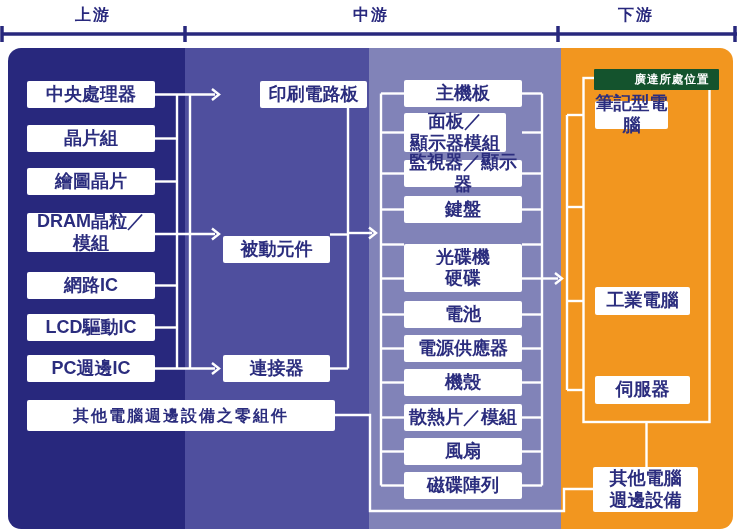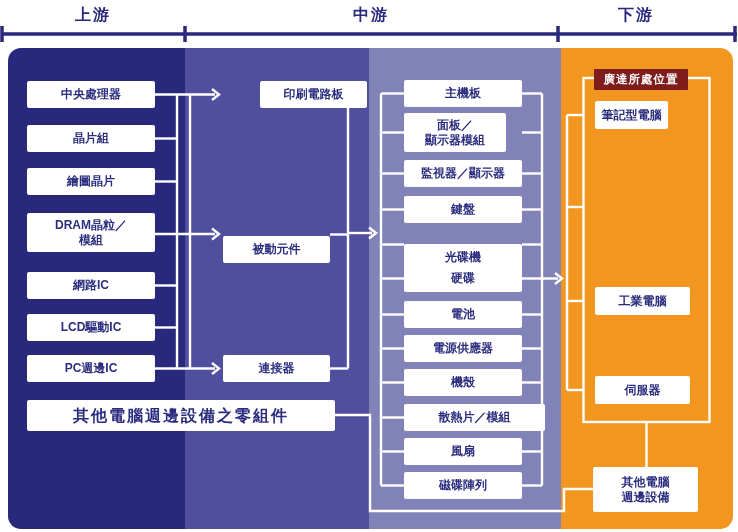--- a/index.html
+++ b/index.html
@@ -19,28 +19,28 @@
   }
   .col{position:absolute;top:0;height:100%;}
   #col-upstream{left:0;width:177px;background:#28287d;}
   #col-mid1{left:177px;width:184px;background:#4f4f9e;}
   #col-mid2{left:361px;width:192px;background:#8183b8;}
   #col-downstream{left:553px;width:172px;background:#f2961f;}
   svg.lines{position:absolute;left:0;top:0;z-index:2;pointer-events:none;}
   .box{
     position:absolute;z-index:3;background:#ffffff;border-radius:2px;
     display:flex;align-items:center;justify-content:center;text-align:center;
-    color:#2b2d7e;font-weight:bold;font-size:12px;line-height:1.22;
+    color:#2b2d7e;font-weight:bold;font-size:18px;line-height:1.22;
     white-space:pre-line;
   }
   .box.wide{font-size:16px;letter-spacing:2px;}
   #quanta-badge{
-    position:absolute;z-index:4;background:#7f1d1d;color:#ffffff;
+    position:absolute;z-index:4;background:#14532d;color:#ffffff;
     display:flex;align-items:center;justify-content:center;
-    font-size:11.5px;font-weight:bold;letter-spacing:1px;border-radius:1px;
+    font-size:11.5px;font-weight:bold;letter-spacing:1px;border-radius:1px;padding-left:31px;
   }
 </style>
 </head>
 <body>
 
 <div id="stage">
 
   <div class="hdr" style="left:33px;">上游</div>
   <div class="hdr" style="left:311px;">中游</div>
   <div class="hdr" style="left:576px;">下游</div>
@@ -148,21 +148,21 @@
   <div class="box" style="left:404px;top:80px;width:118px;height:27px;">主機板</div>
   <div class="box" style="left:404px;top:113px;width:102px;height:39px;">面板／
 顯示器模組</div>
   <div class="box" style="left:404px;top:160px;width:118px;height:27px;">監視器／顯示器</div>
   <div class="box" style="left:404px;top:196px;width:118px;height:27px;">鍵盤</div>
   <div class="box" style="left:404px;top:244px;width:118px;height:27px;">光碟機</div>
   <div class="box" style="left:404px;top:265px;width:118px;height:27px;">硬碟</div>
   <div class="box" style="left:404px;top:301px;width:118px;height:27px;">電池</div>
   <div class="box" style="left:404px;top:335px;width:118px;height:27px;">電源供應器</div>
   <div class="box" style="left:404px;top:369px;width:118px;height:27px;">機殼</div>
-  <div class="box" style="left:404px;top:404px;width:141px;height:27px;">散熱片／模組</div>
+  <div class="box" style="left:404px;top:404px;width:118px;height:27px;">散熱片／模組</div>
   <div class="box" style="left:404px;top:438px;width:118px;height:27px;">風扇</div>
   <div class="box" style="left:404px;top:472px;width:118px;height:27px;">磁碟陣列</div>
 
   <div id="quanta-badge" style="left:594px;top:69px;width:94px;height:21px;">廣達所處位置</div>
   <div class="box" style="left:595px;top:101px;width:73px;height:28px;">筆記型電腦</div>
   <div class="box" style="left:595px;top:287px;width:95px;height:28px;">工業電腦</div>
   <div class="box" style="left:595px;top:376px;width:95px;height:28px;">伺服器</div>
   <div class="box" style="left:593px;top:467px;width:105px;height:45px;">其他電腦
 週邊設備</div>
 

